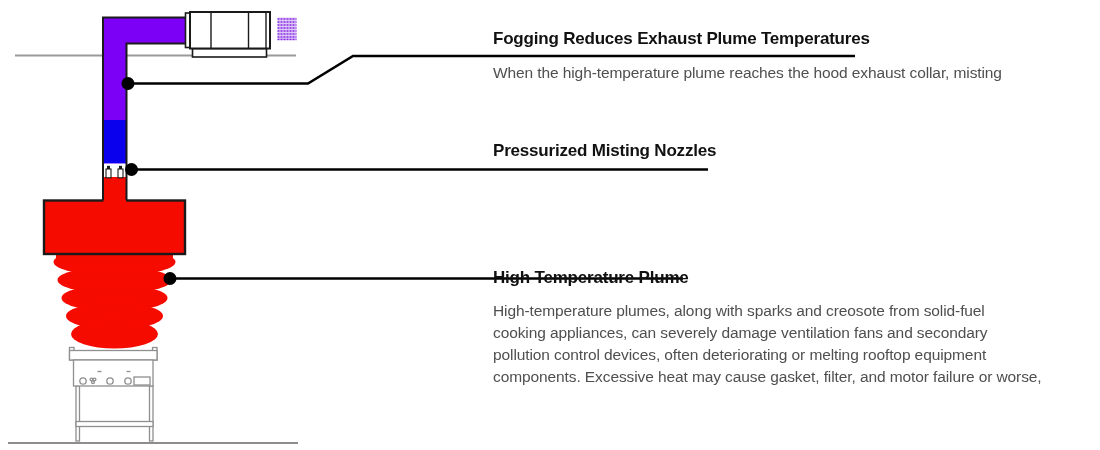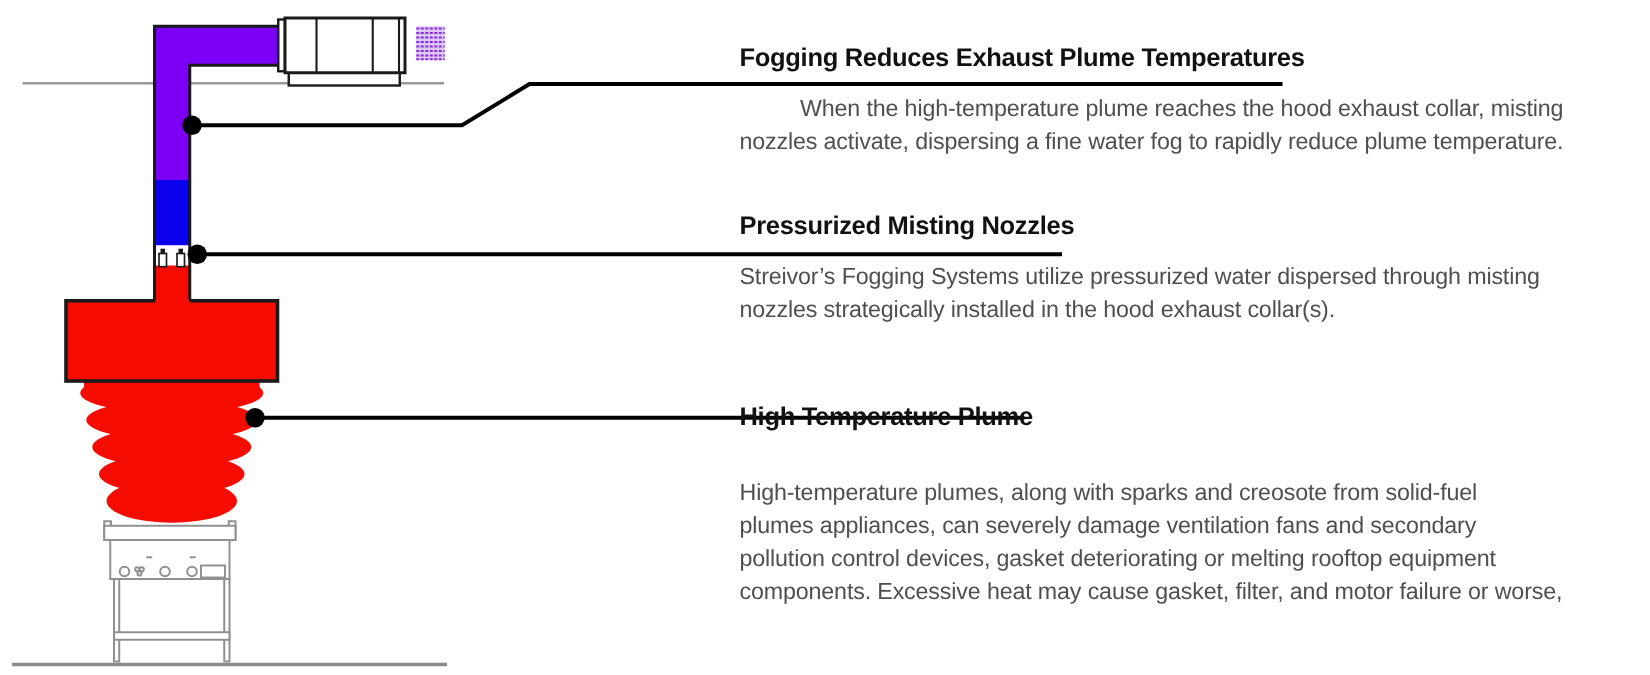--- a/index.html
+++ b/index.html
@@ -19,21 +19,21 @@
   .callout-body{margin-top:0;}
   .callout-line{
     font-size:15.5px;color:var(--body-text,#4f4f4f);
     line-height:22px;white-space:nowrap;letter-spacing:-0.1px;
   }
   #callout-1{top:29px;}
   #callout-1 .callout-body{margin-top:13px;text-align:right;}
   #callout-2{top:141px;}
   #callout-2 .callout-body{margin-top:13px;}
   #callout-3{top:268px;}
-  #callout-3 .callout-body{margin-top:30px;}
+  #callout-3 .callout-body{margin-top:12px;}
 </style>
 </head>
 <body>
 
 <div id="canvas">
 
   <svg id="diagram-svg" width="1100" height="450" viewBox="0 0 1100 450">
 
     <line x1="15" y1="55.5" x2="296" y2="55.5" stroke="var(--roof-gray)" stroke-width="1.8"></line>
 
@@ -125,35 +125,30 @@
 
     <circle cx="128" cy="83.5" r="6.5" fill="#000000"></circle>
     <circle cx="131.5" cy="169.5" r="6.5" fill="#000000"></circle>
     <circle cx="170" cy="278.5" r="6.5" fill="#000000"></circle>
   </svg>
 
   <div class="callout-block" id="callout-1">
     <div class="callout-title">Fogging Reduces Exhaust Plume Temperatures</div>
     <div class="callout-body">
       <div class="callout-line">When the high-temperature plume reaches the hood exhaust collar, misting</div>
-      <div class="callout-line">nozzles activate, dispersing a fine water fog to rapidly reduce plume temperature.</div>
     </div>
   </div>
 
   <div class="callout-block" id="callout-2">
     <div class="callout-title">Pressurized Misting Nozzles</div>
-    <div class="callout-body">
-      <div class="callout-line">Streivor’s Fogging Systems utilize pressurized water dispersed through misting</div>
-      <div class="callout-line">nozzles strategically installed in the hood exhaust collar(s).</div>
-    </div>
   </div>
 
   <div class="callout-block" id="callout-3">
     <div class="callout-title">High Temperature Plume</div>
     <div class="callout-body">
       <div class="callout-line">High-temperature plumes, along with sparks and creosote from solid-fuel</div>
-      <div class="callout-line">plumes appliances, can severely damage ventilation fans and secondary</div>
-      <div class="callout-line">pollution control devices, gasket deteriorating or melting rooftop equipment</div>
+      <div class="callout-line">cooking appliances, can severely damage ventilation fans and secondary</div>
+      <div class="callout-line">pollution control devices, often deteriorating or melting rooftop equipment</div>
       <div class="callout-line">components. Excessive heat may cause gasket, filter, and motor failure or worse,</div>
     </div>
   </div>
 
 </div>
 
 </body></html>

